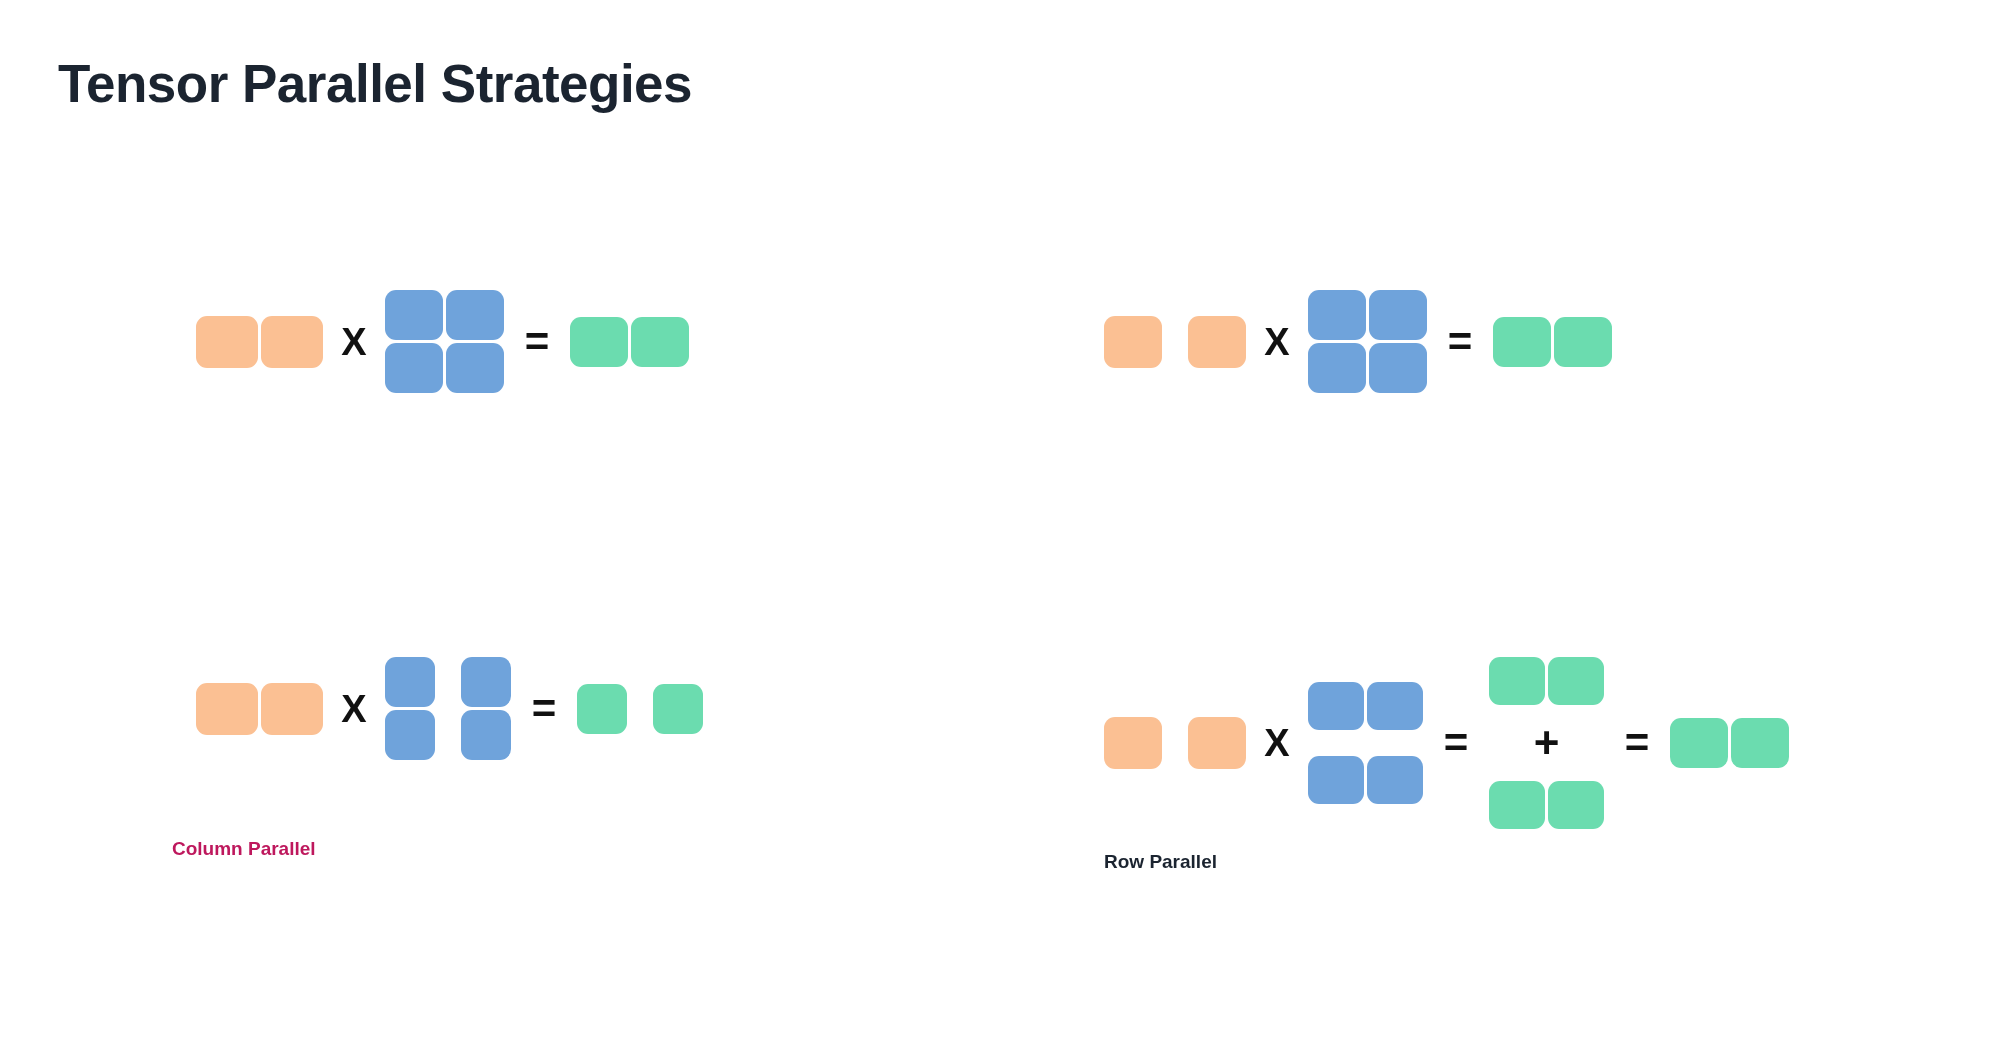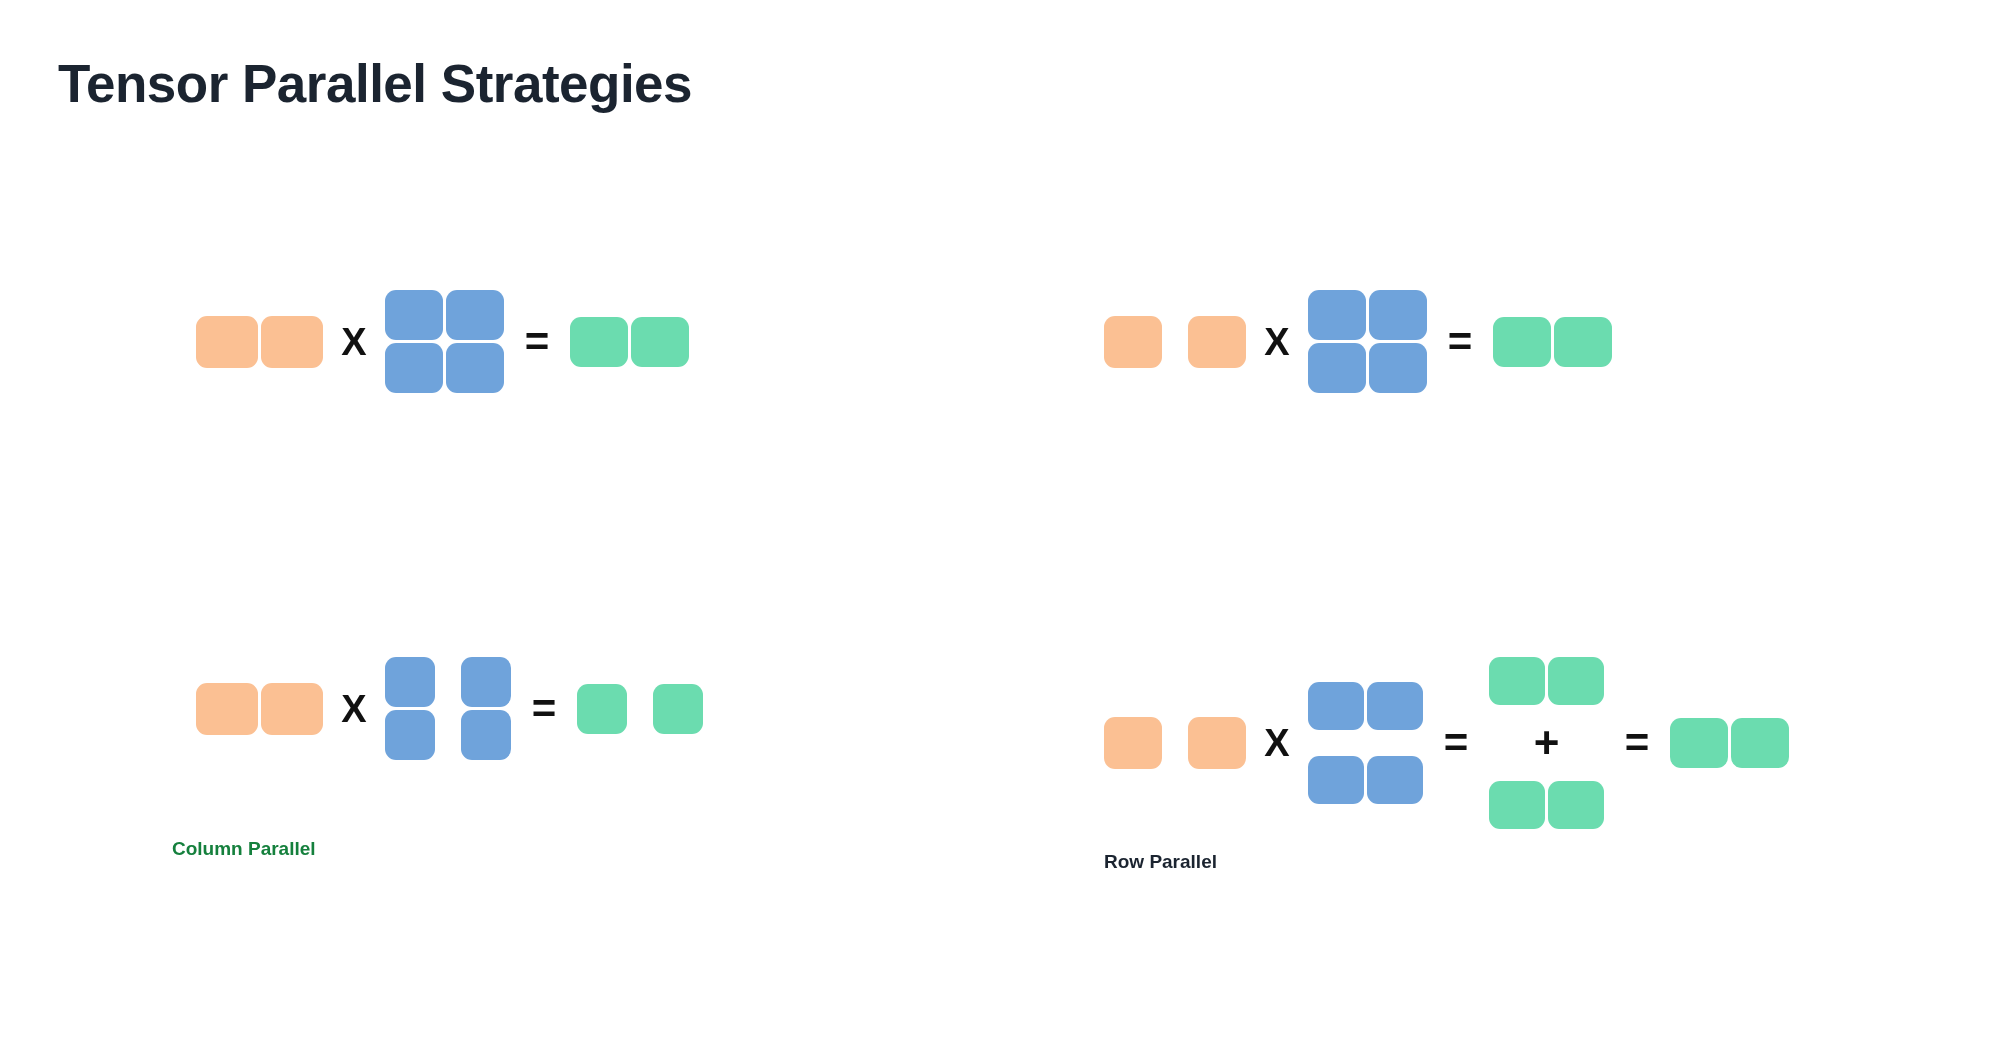--- a/index.html
+++ b/index.html
@@ -195,21 +195,21 @@
     <div class="operator op-equals" style="color: rgb(17, 17, 17);">=</div>
 
     <div class="matrix gap-colsplit">
       <div class="mrow">
         <div class="cell green" style="width: 50px; height: 50px; background: rgb(107, 220, 175);"></div>
         <div class="cell green" style="width: 50px; height: 50px; background: rgb(107, 220, 175);"></div>
       </div>
     </div>
   </div>
 
-  <div class="caption" style="left: 172px; top: 838px; color: #15803d;">Column Parallel</div>
+  <div class="caption" style="left: 172px; top: 838px; color: #be185d;">Column Parallel</div>
 
   <div class="equation" style="left:1104px; top:657px;">
 
     <div class="matrix gap-colsplit">
       <div class="mrow">
         <div class="cell orange" style="width: 58px; height: 52px; background: rgb(251, 192, 147);"></div>
         <div class="cell orange" style="width: 58px; height: 52px; background: rgb(251, 192, 147);"></div>
       </div>
     </div>
 

